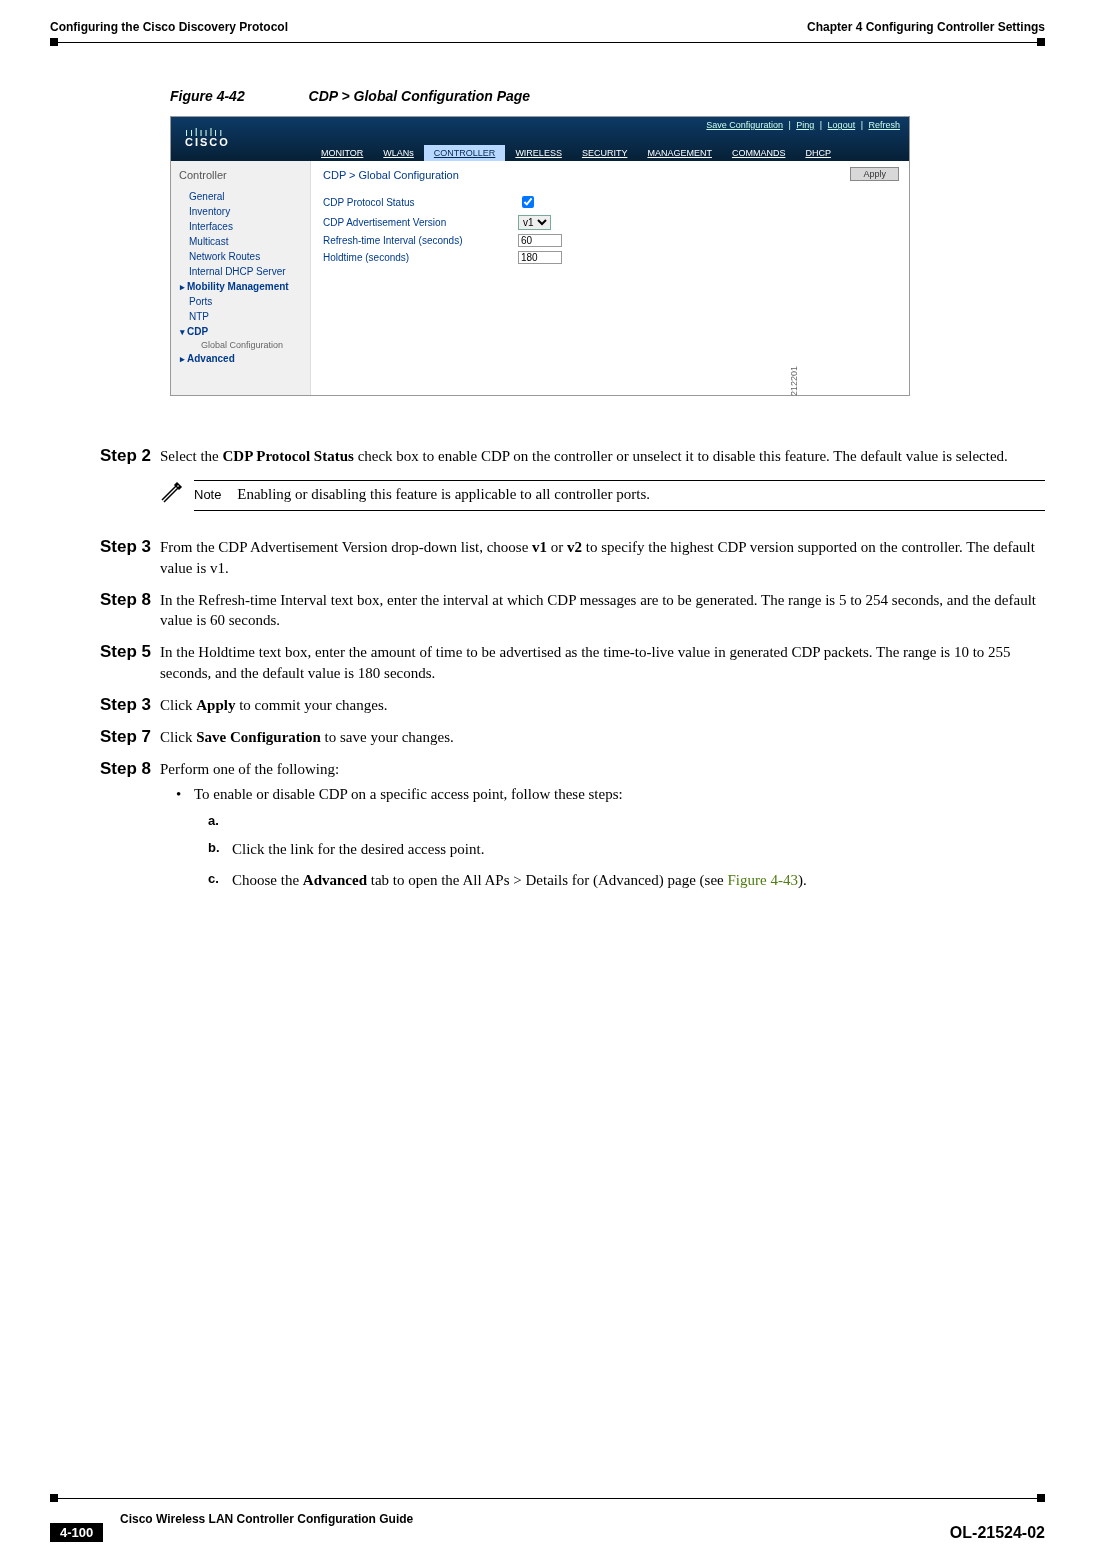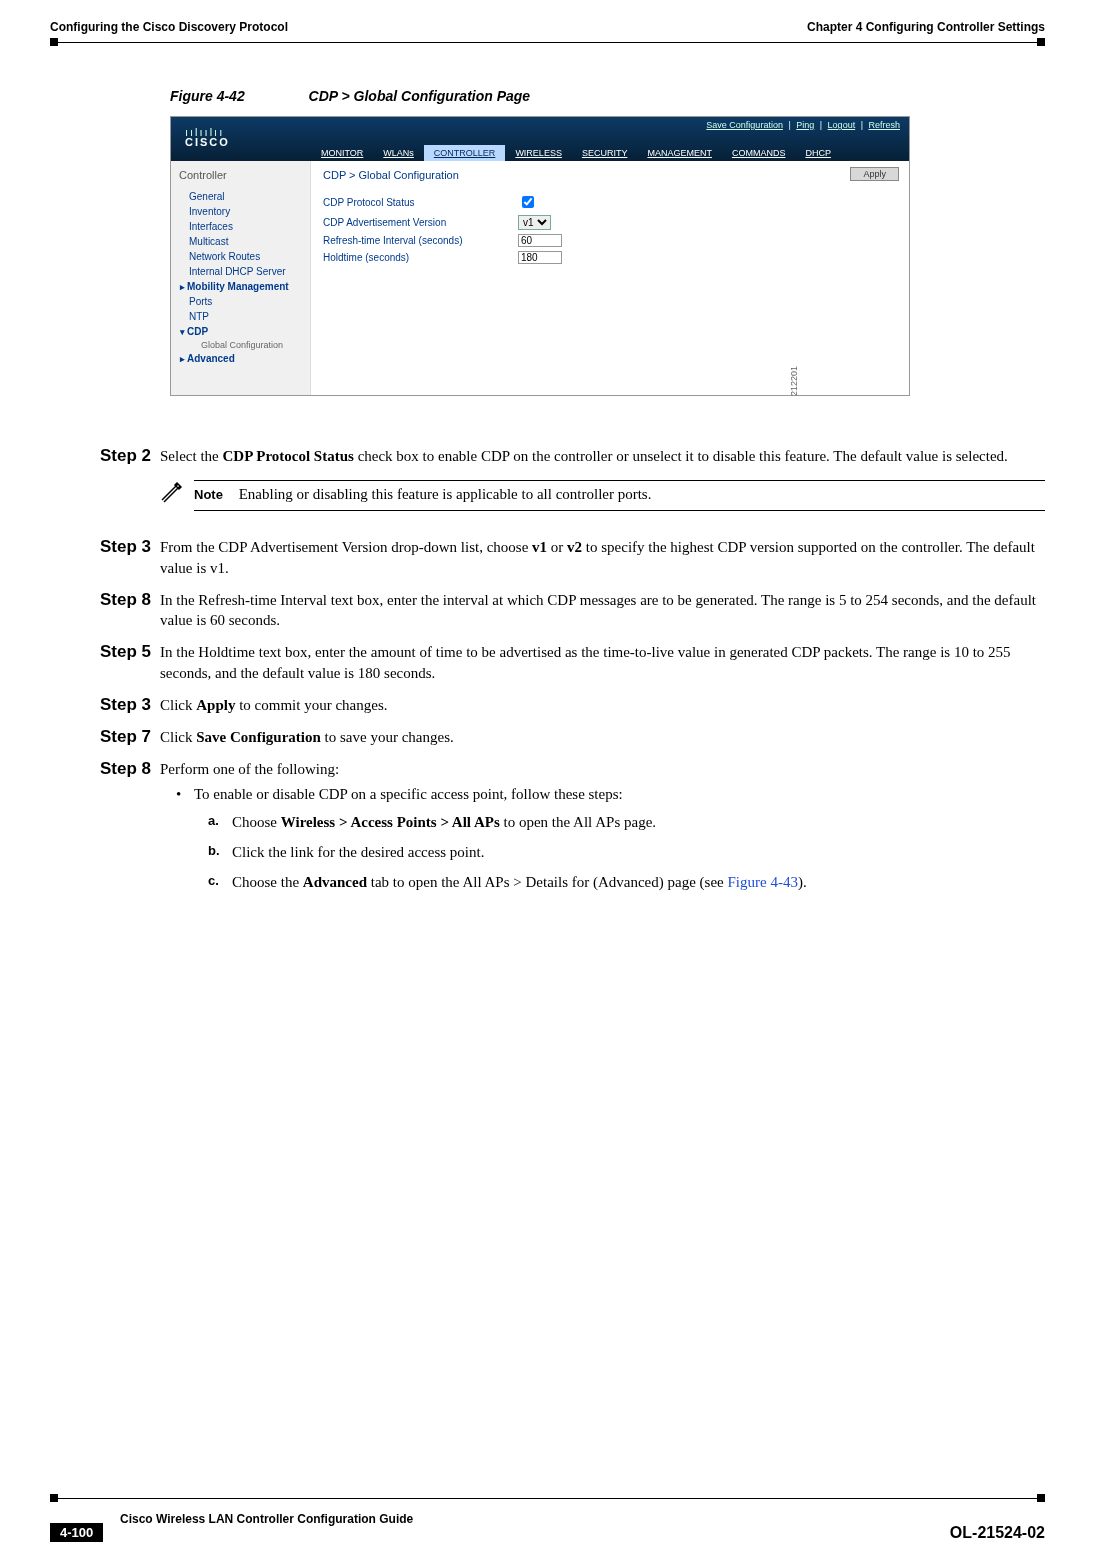--- a/index.html
+++ b/index.html
@@ -148,28 +148,28 @@
     align-items: flex-start;
   }
   .note-icon {
     font-size: 20px; margin-right: 10px; color:#000;
     font-family: Arial, sans-serif;
   }
   .note-icon svg { width:24px; height:24px; }
   .note-body { flex:1; }
   .note-body .note-rule { border-top:1px solid #000; margin: 0 0 3px 0; }
   .note-body .note-rule.bottom { border-top:1px solid #000; margin: 5px 0 0 0; }
-  .note-label { font-family: Arial, Helvetica, sans-serif; font-weight: bold; font-size:13px; margin-right:12px; }
+  .note-label { font-family: Arial, Helvetica, sans-serif; font-weight: normal; font-size:13px; margin-right:12px; }
   .sublist { margin: 4px 0 4px 16px; }
   .sublist .bullet-row { display:flex; margin-bottom:8px; }
   .sublist .bullet { width: 18px; flex-shrink:0; }
   .alpha-list { margin-left: 32px; }
   .alpha-row { display:flex; margin-bottom:10px; }
   .alpha-label { width: 24px; font-family: Arial, Helvetica, sans-serif; font-weight:bold; font-size:13px; flex-shrink:0;}
-  .blue-link { color: #1d4ed8; }
+  .blue-link { color: #4d7c0f; }
 
   .footer {
     position: absolute;
     bottom: 20px;
     left: 50px;
     right: 50px;
   }
   .footer-rule-wrap { position: relative; height: 10px; }
   .footer-rule { border-top: 1px solid #000; position: absolute; left: 0; right: 0; top: 4px; }
   .page-num-box {
@@ -327,21 +327,20 @@
         <div class="step-body">
           <div>Perform one of the following:</div>
           <div class="sublist">
             <div class="bullet-row">
               <div class="bullet">•</div>
               <div>To enable or disable CDP on a specific access point, follow these steps:</div>
             </div>
             <div class="alpha-list">
               <div class="alpha-row">
                 <div class="alpha-label">a.</div>
-                <div><span>Choose </span><b>Wireless &gt; Access Points &gt; All APs</b><span> to open the All APs page.</span></div>
               </div>
               <div class="alpha-row">
                 <div class="alpha-label">b.</div>
                 <div>Click the link for the desired access point.</div>
               </div>
               <div class="alpha-row">
                 <div class="alpha-label">c.</div>
                 <div><span>Choose the </span><b>Advanced</b><span> tab to open the All APs &gt; Details for (Advanced) page (see </span><span class="blue-link">Figure 4-43</span><span>).</span></div>
               </div>
             </div>

